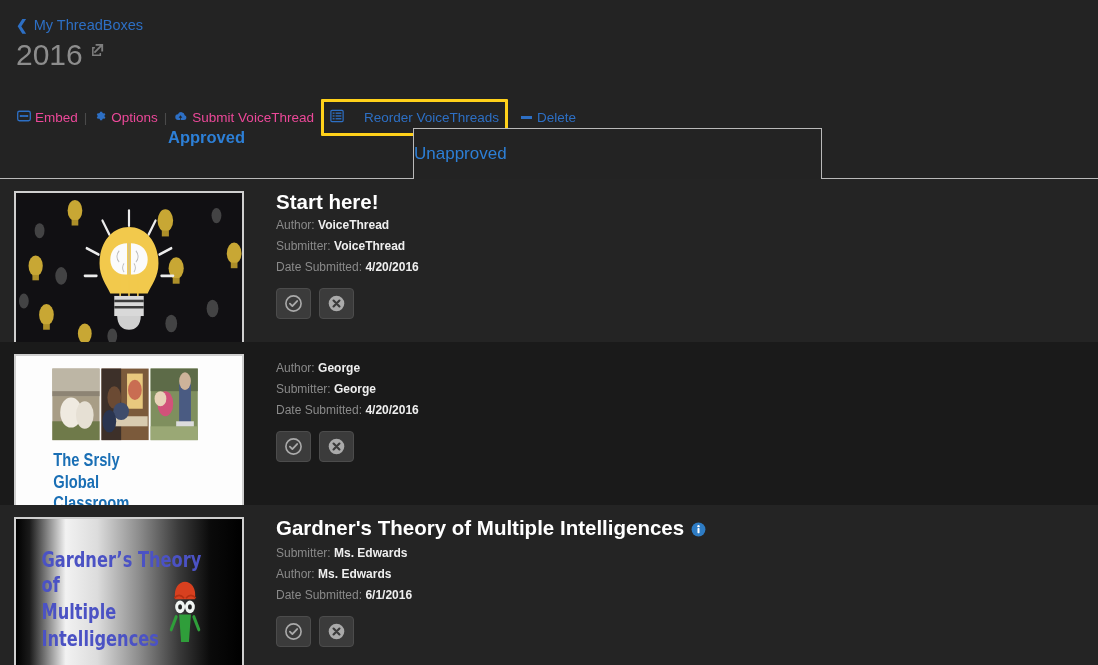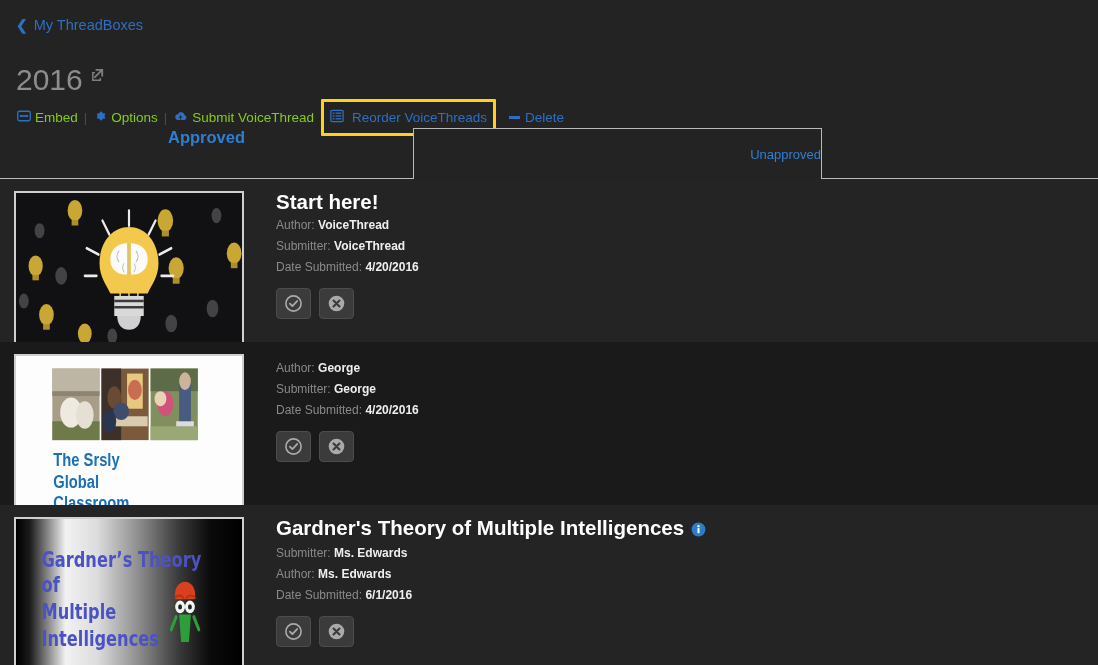--- a/index.html
+++ b/index.html
@@ -16,64 +16,64 @@
   
   .breadcrumb {
     position: absolute; left: 16px; top: 17px;
     display: flex; align-items: center; gap: 6px;
     color: #2d6fc4; font-size: 14.5px; cursor: pointer;
   }
   .breadcrumb .chev { font-size: 14px; line-height: 1; font-weight: bold; color: #2d6fc4; }
 
   
   .title-row {
-    position: absolute; left: 16px; top: 65px;
+    position: absolute; left: 16px; top: 40px;
     display: flex; align-items: flex-start; gap: 7px;
   }
   .title-text {
     color: #8d8d8d; font-size: 30px; line-height: 30px;
     font-weight: normal; letter-spacing: 0px;
   }
   .ext-link { margin-top: 2px; display: block; }
 
   
   .toolbar {
     position: absolute; left: 17px; top: 99px;
     display: flex; align-items: center; font-size: 13.5px; color: #2d6fc4;
     white-space: nowrap;
   }
   .tool { display: inline-flex; align-items: center; gap: 4px; color: #2d6fc4; cursor: pointer; }
-  .tool .lbl { color: #84cc16; }
+  .tool .lbl { color: #ec4899; }
   .sep { color: #4a4a4a; margin: 0 6px; }
   .highlight-box {
     border: 3px solid #ffd11a;
     padding: 7px 6px 7px 6px;
     margin: 0 3px 0 7px;
-    display: inline-flex; align-items: center; gap: 8px;
+    display: inline-flex; align-items: center; gap: 20px;
     border-radius: 1px;
     text-align: center;
   }
   .tool-delete { margin-left: 10px; display: inline-flex; align-items: center; gap: 5px; cursor: pointer; }
   .dash { display: inline-block; width: 11px; height: 3px; background: #2d6fc4; }
 
   
   .tabs { position: absolute; left: 0; top: 128px; width: 1098px; height: 51px; }
   .tab-underline {
     position: absolute; left: 0; top: 50px; width: 1098px; height: 1px; background: #b9b9b9;
   }
   .tab-approved {
     position: absolute; left: 0; top: 0; width: 413px; height: 51px;
     display: flex; align-items: flex-start; justify-content: center;
     color: #2d7fd6; font-size: 16.5px; font-weight: bold; cursor: pointer;
   }
   .tab-unapproved {
     position: absolute; left: 413px; top: 0; width: 409px; height: 51px;
     border: 1px solid #b9b9b9; border-bottom: none;
-    display: flex; align-items: center; justify-content: flex-end;
-    color: #2d7fd6; font-size: 13px; font-weight: normal; cursor: pointer;
+    display: flex; align-items: center; justify-content: flex-start;
+    color: #2d7fd6; font-size: 17px; font-weight: normal; cursor: pointer;
     background: #232323;
   }
 
   
   .list { position: absolute; left: 0; top: 179px; width: 1098px; }
   .row { position: relative; width: 1098px; height: 163px; display: flex; }
   .row.odd  { background: #242424; }
   .row.even { background: #1a1a1a; }
 
   .thumb-wrap {

